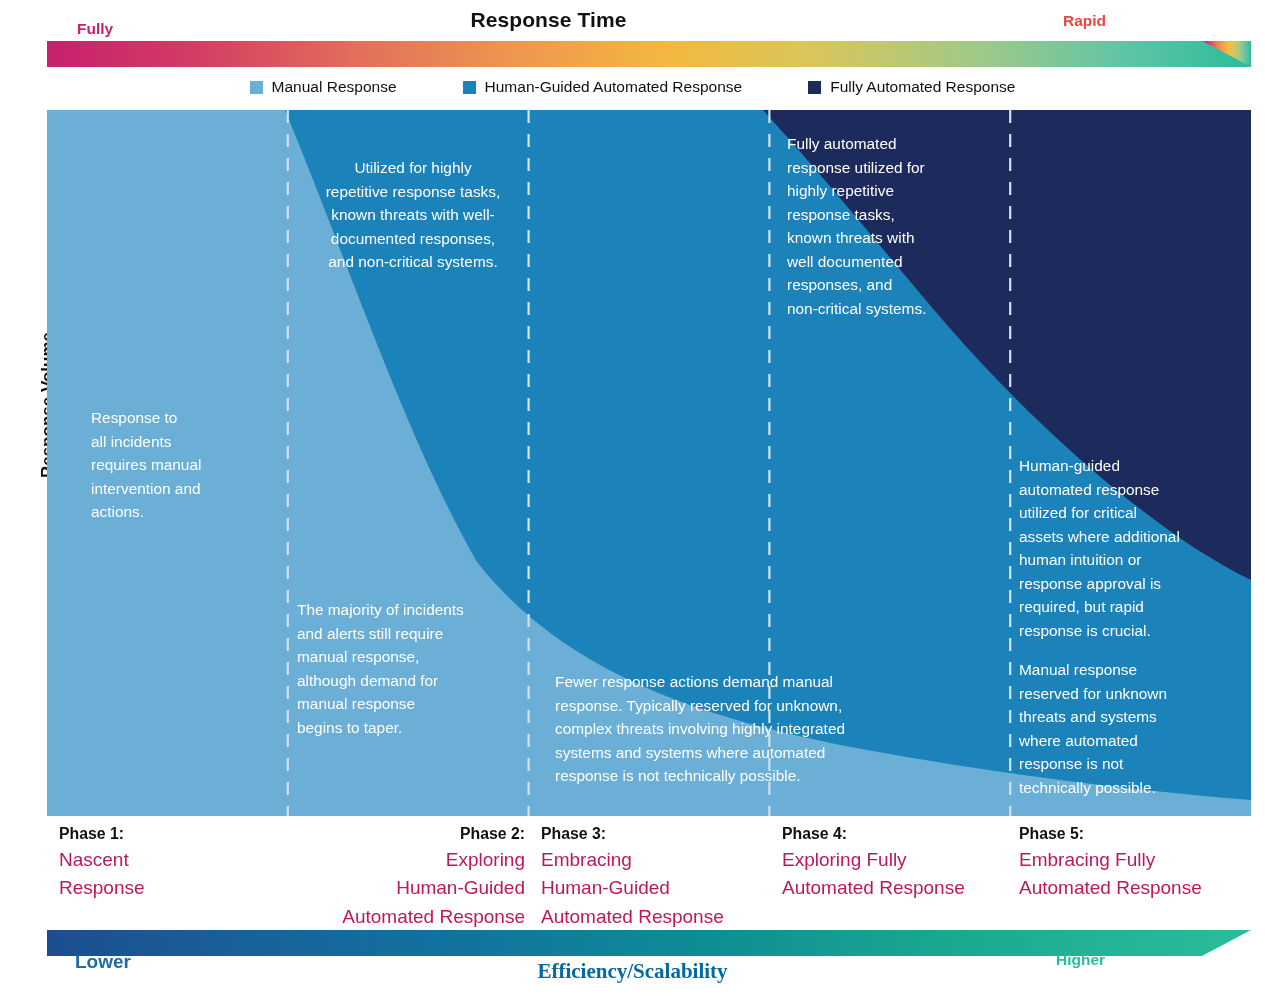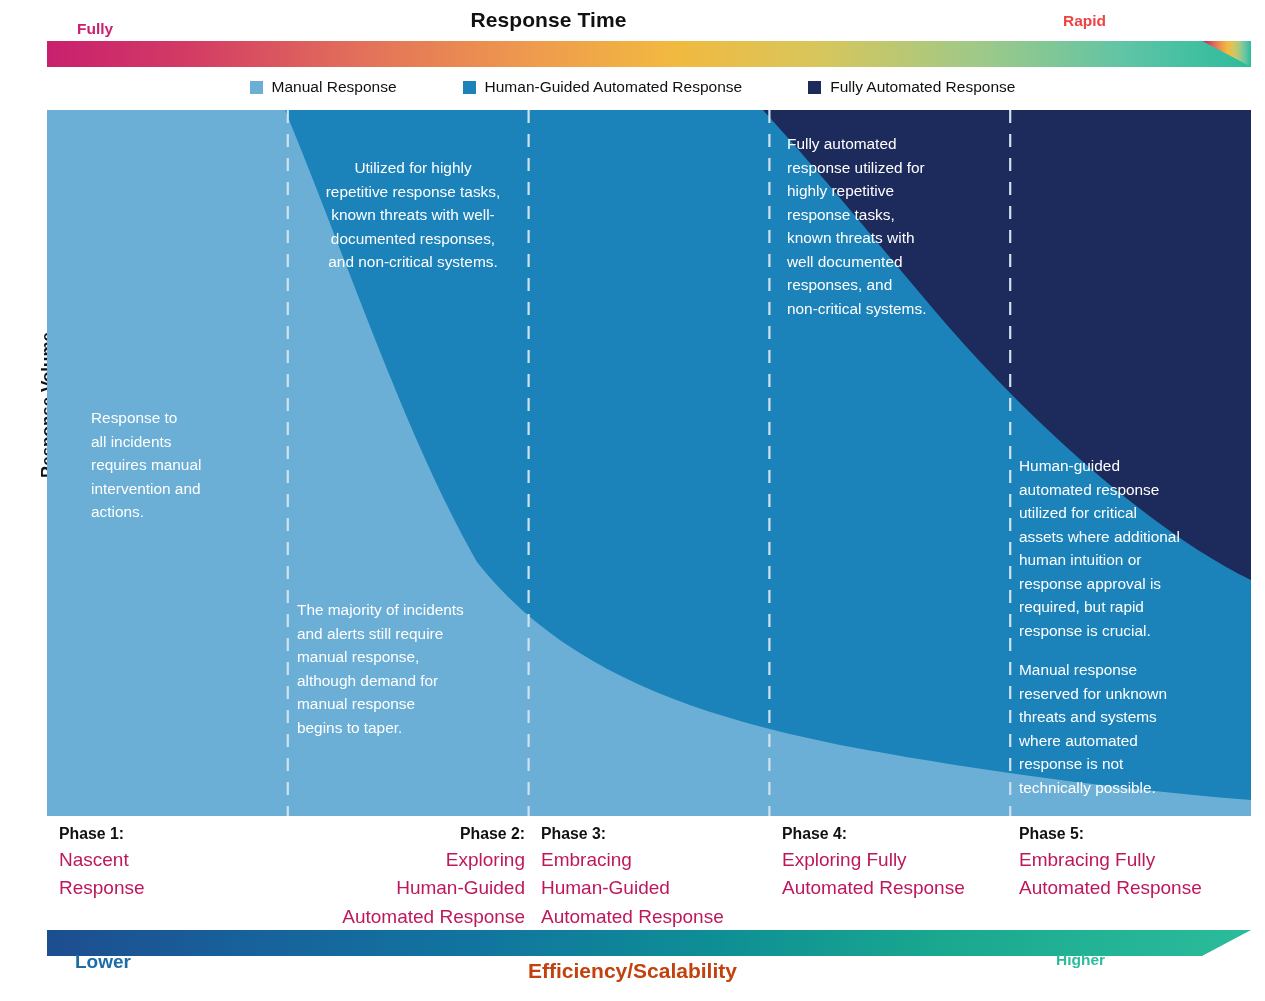--- a/index.html
+++ b/index.html
@@ -72,21 +72,21 @@
   #lower-label{
     position:absolute;left:75px;top:951px;
     font-size:19px;font-weight:bold;color:#1D6CA8;
   }
   #higher-label{
     position:absolute;left:1056px;top:951px;
     font-size:15.5px;font-weight:bold;color:#2BBC9B;
   }
   #bottom-title{
     position:absolute;left:0;top:959px;width:1265px;
-    text-align:center;font-size:21px;font-weight:bold;color:#c2410c;
+    text-align:center;font-size:21px;font-weight:bold;color:#0369a1;font-family:Liberation Serif, serif;
   }
 </style>
 </head>
 <body>
 
 <div class="root">
 
   <div id="top-title">Response Time</div>
 
   <div id="slower-label">Fully</div>
@@ -168,20 +168,25 @@
 and non-critical systems.</div>
 
     <div class="blurb" style="left:250px;top:488px;width:236px;">The majority of incidents
 and alerts still require
 manual response,
 although demand for
 manual response
 begins to taper.</div>
 
 
+    <div class="blurb" style="left:508px;top:560px;width:386px;">Fewer response actions demand manual
+response. Typically reserved for unknown,
+complex threats involving highly integrated
+systems and systems where automated
+response is not technically possible.</div>
 
     <div class="blurb" style="left:740px;top:22px;width:186px;">Fully automated
 response utilized for
 highly repetitive
 response tasks,
 known threats with
 well documented
 responses, and
 non-critical systems.</div>
 

